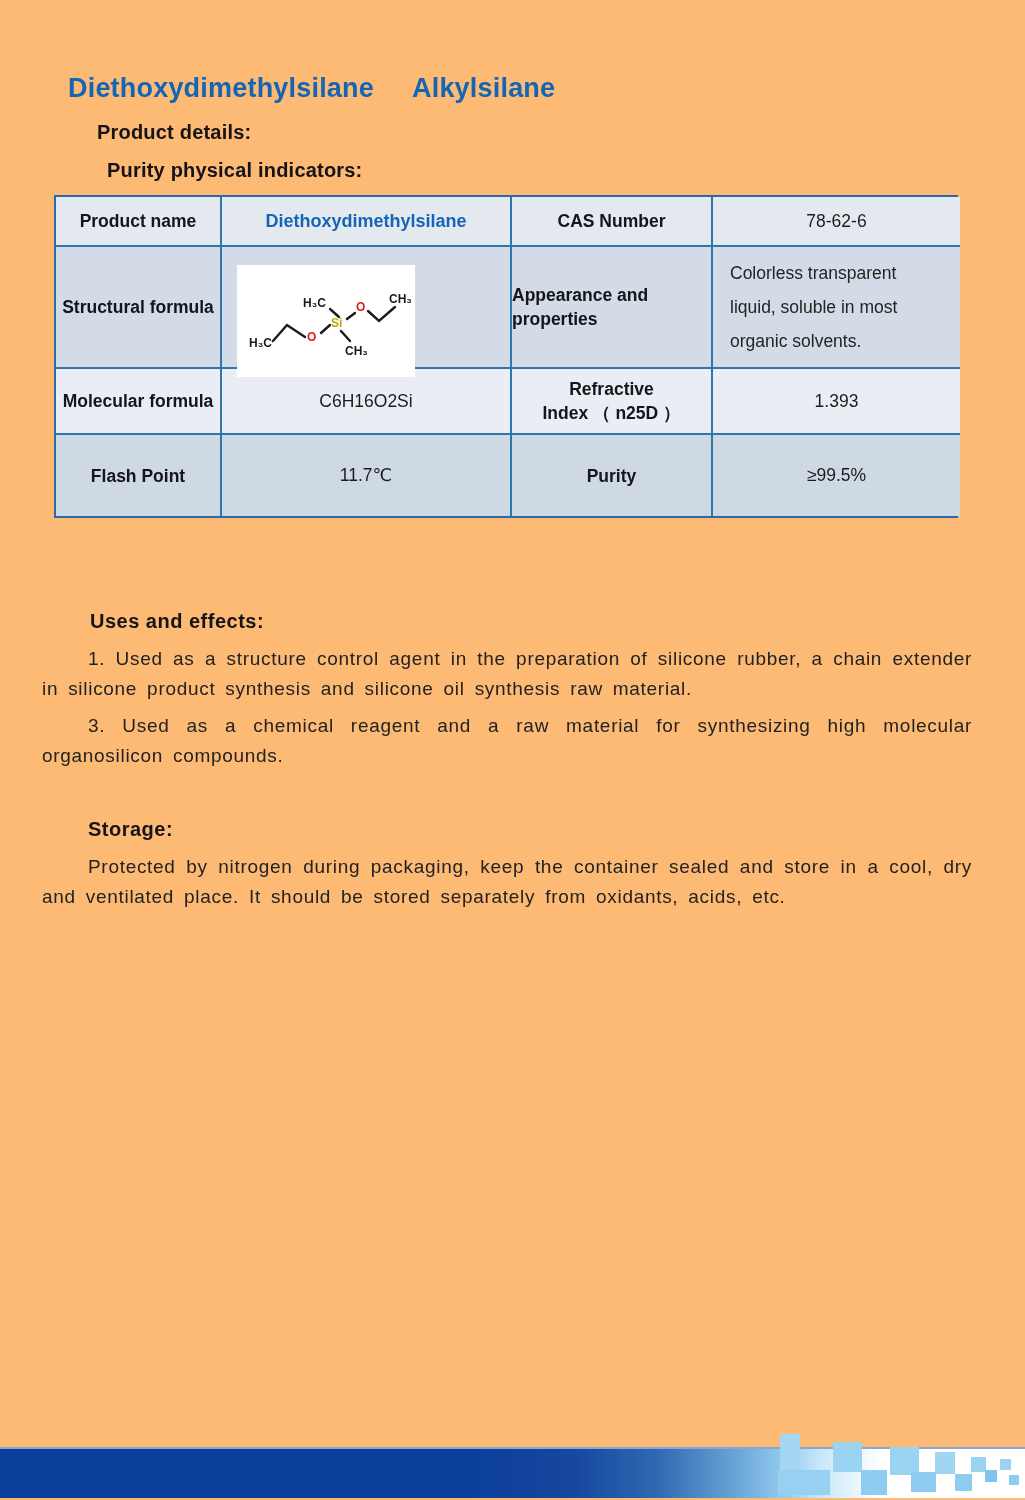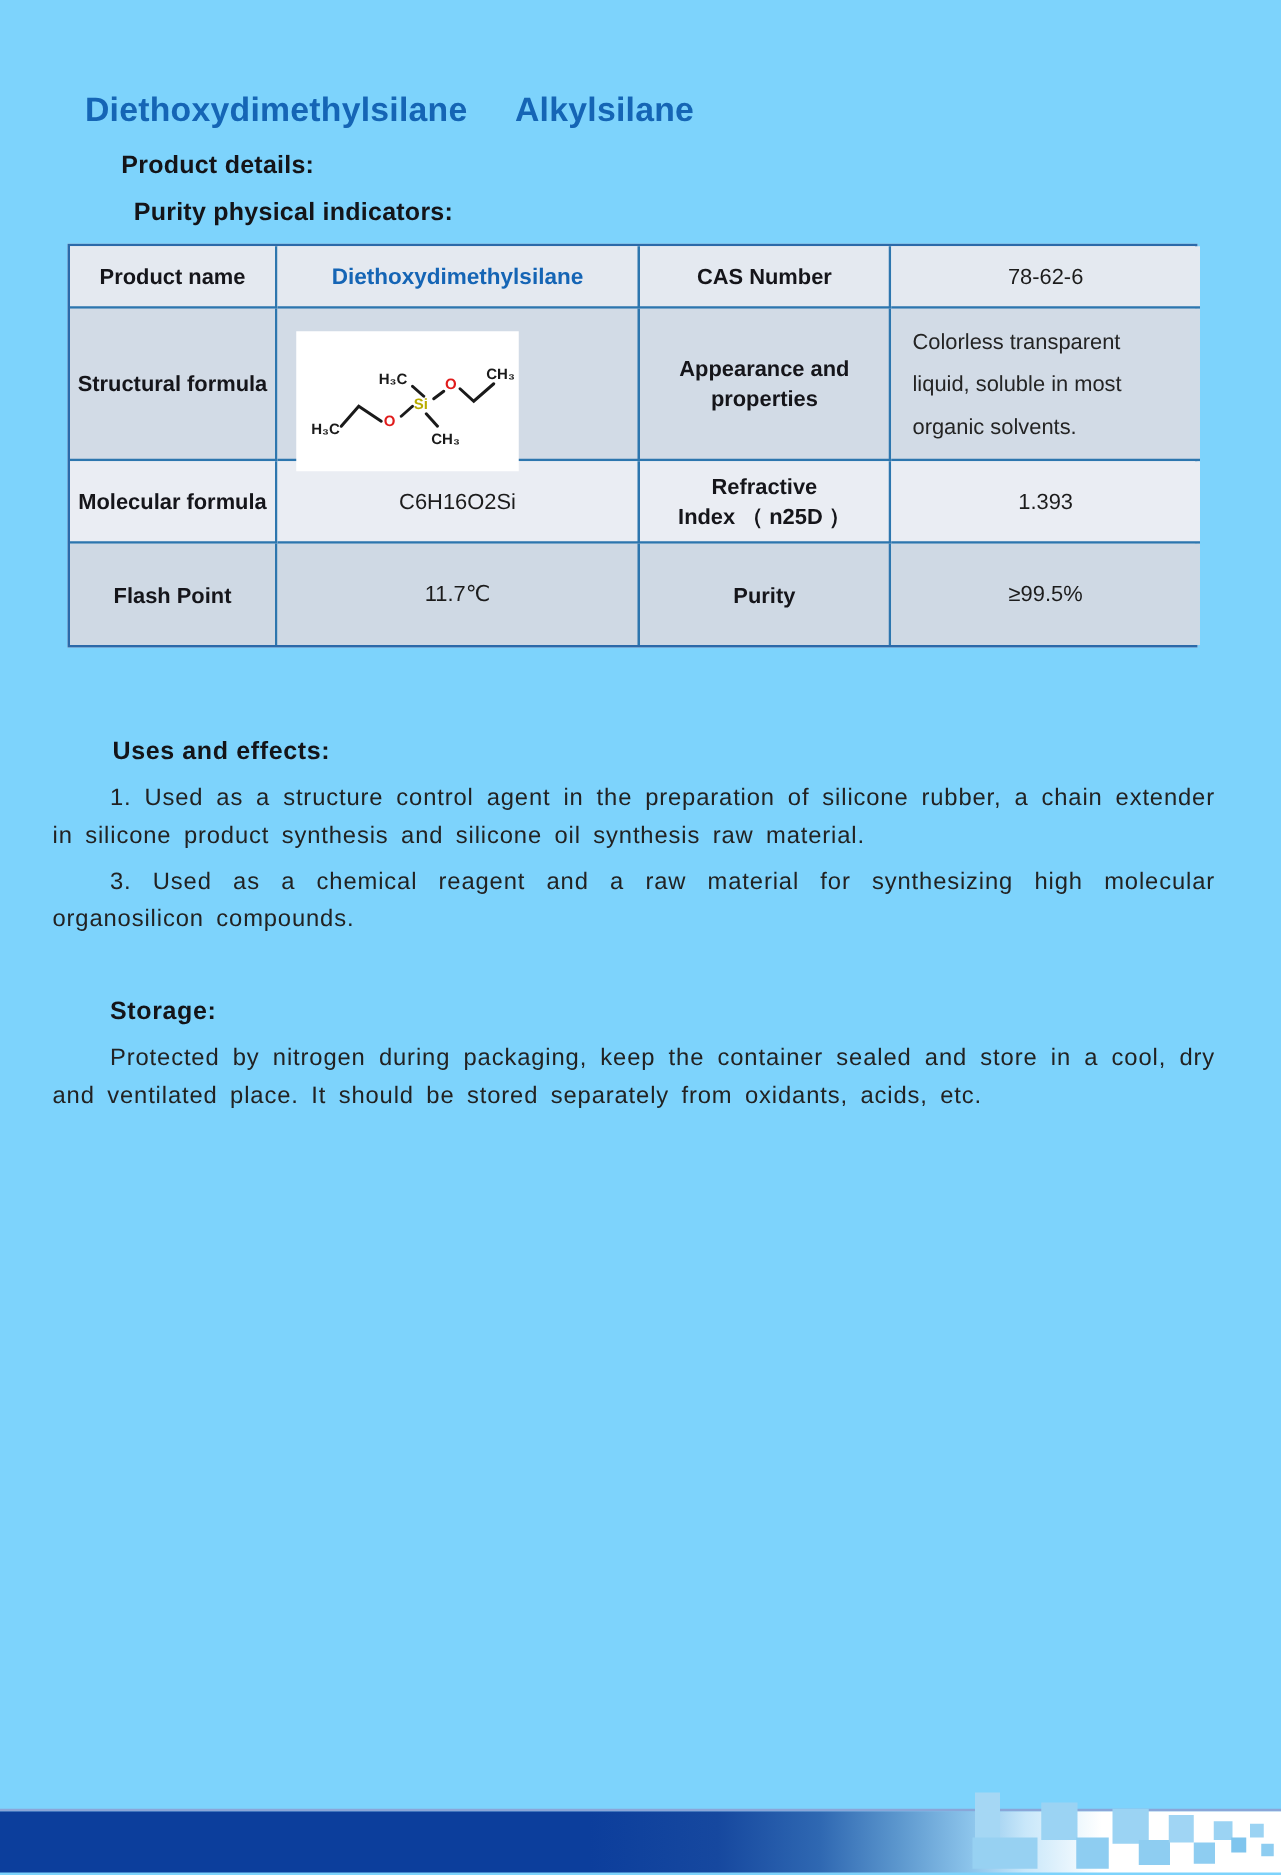--- a/index.html
+++ b/index.html
@@ -4,37 +4,37 @@
 <style>
   * { box-sizing: border-box; margin: 0; padding: 0; }
   html, body { background: #ffffff; }
   body {
     width: 1025px; height: 1500px;
     font-family: "Liberation Sans", "DejaVu Sans", sans-serif;
     color: #1d1d1f;
     position: relative;
     overflow: hidden;
   }
-  .page { position: absolute; inset: 0; background: #7dd3fc; }
+  .page { position: absolute; inset: 0; background: #fdba74; }
 
   
   .doc-title {
     margin: 73px 0 0 68px;
     font-size: 27px; font-weight: bold; color: #1565b5;
     letter-spacing: 0.2px;
   }
   .doc-title .t2 { margin-left: 38px; }
 
   .h-sub {
     font-size: 20px; font-weight: bold; color: #141418;
     letter-spacing: 0.2px;
   }
   .h-details   { margin: 17px 0 0 97px; }
   .h-physical  { margin: 15px 0 0 107px; }
-  .h-uses      { margin: 72px 0 0 90px; letter-spacing: 0.5px; }
+  .h-uses      { margin: 92px 0 0 90px; letter-spacing: 0.5px; }
   .h-storage   { margin: 47px 0 0 88px; letter-spacing: 0.5px; }
 
   .p-details {
     margin: 9px 55px 0 55px;
     max-width: 805px;
     font-size: 19px; line-height: 29px;
     text-indent: 42px; color: #222;
   }
   .p-wide {
     margin: 11px 53px 0 42px;
@@ -67,21 +67,21 @@
   .cell.r-last { border-bottom: none; }
   .bg1 { background: #e4e9f0; }
   .bg2 { background: #d2dbe6; }
   .bg3 { background: #eaedf3; }
   .bg4 { background: #cfd9e4; }
 
   .lab { justify-content: center; }
   .lab .inner {
     display: inline-block;
     font-size: 17.5px; font-weight: bold; color: #15151a;
-    line-height: 24px; text-align: center;
+    line-height: 24px; text-align: left;
     white-space: pre-line;
   }
   .lab .inner.center { text-align: center; }
   .val {
     justify-content: center;
     font-size: 17.5px; color: #1c1c1c; text-align: center;
   }
   .val-blue { color: #1565b5; font-weight: bold; font-size: 18px; }
   .appearance {
     justify-content: flex-start; align-items: center;

